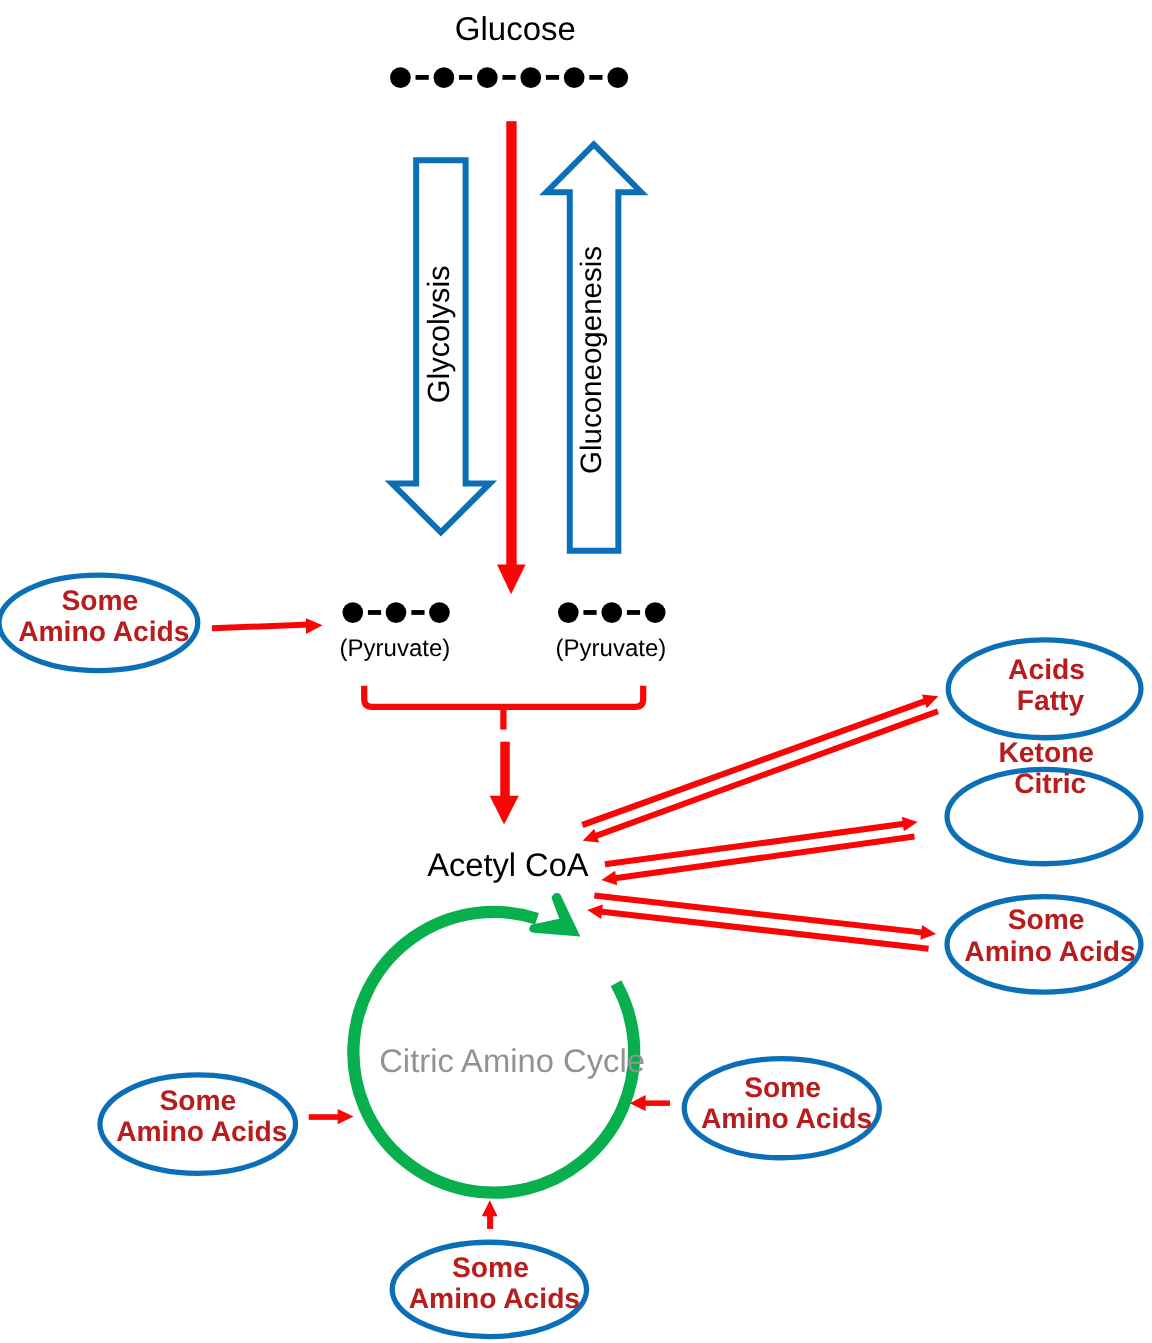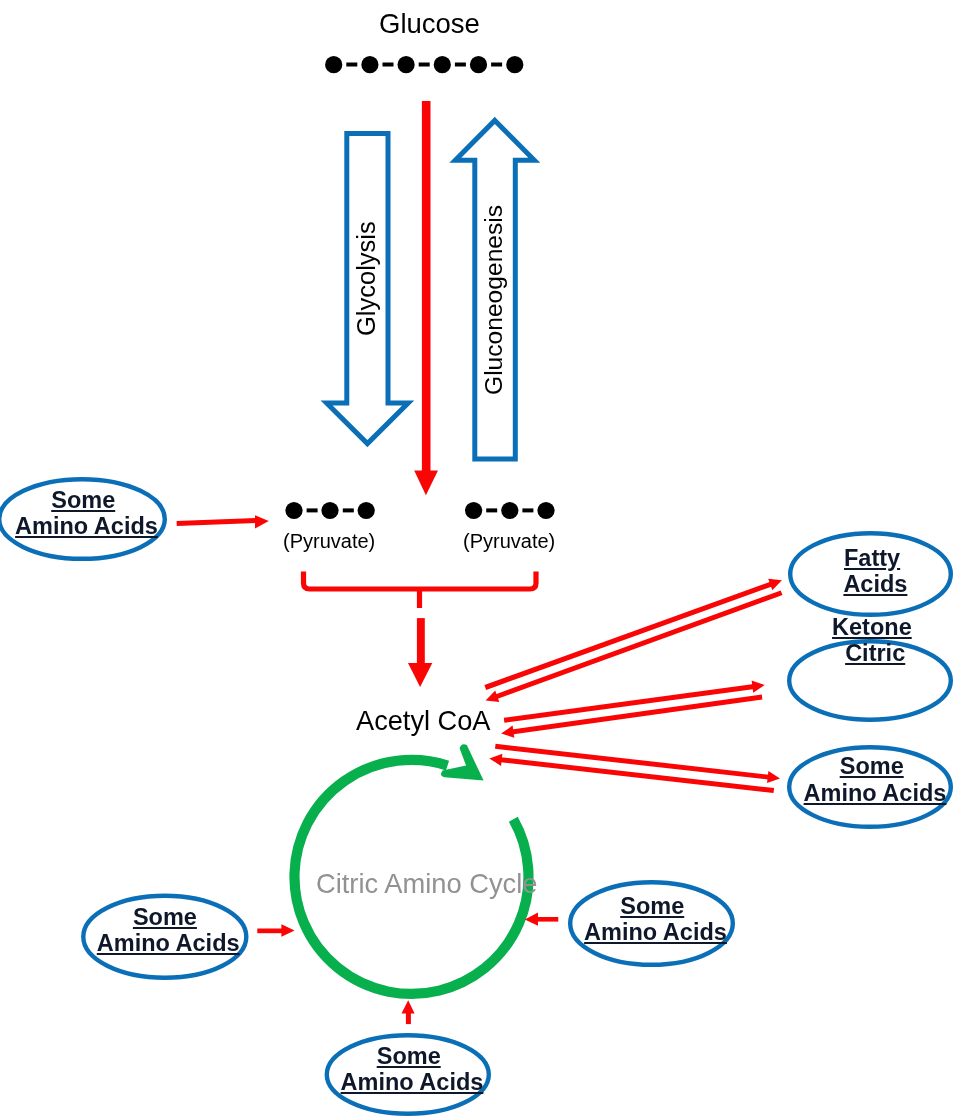--- a/index.html
+++ b/index.html
@@ -12,21 +12,21 @@
   .t-glucose{left:379px;top:8px;font-size:27.5px;}
   .vtext{position:absolute;white-space:nowrap;color:#000;
          transform-origin:0 0;}
   .t-glycolysis{left:352px;top:336px;font-size:25.5px;transform:rotate(-90deg);}
   .t-gluconeo{left:480px;top:395px;font-size:24.6px;transform:rotate(-90deg);}
   .t-pyr-l{left:283px;top:530px;font-size:20px;}
   .t-pyr-r{left:463px;top:530px;font-size:20px;}
   .t-acoa{left:356px;top:705px;font-size:27.2px;}
   .t-cac{left:316px;top:868px;font-size:27.3px;color:#929292;}
   .node{position:absolute;text-align:center;font-weight:bold;font-size:23.5px;
-        line-height:26.3px;color:#0f172a;white-space:nowrap;text-decoration:underline;}
+        line-height:26.3px;color:#b91c1c;white-space:nowrap;}
   .node > div:first-child{padding-right:6.6px;}
   .n0{left:4.0px;   top:487.0px;  width:165px;}
   .n1{left:792.9px; top:544.7px;  width:165px;}
   .n2{left:792.7px; top:614px;  width:165px;text-align:center;}
   .n3{left:792.0px; top:753.4px;  width:166px;}
   .n4{left:84.7px;  top:903.6px;  width:167px;}
   .n5{left:572.0px; top:893.0px;  width:167px;}
   .n6{left:328.5px; top:1043.0px; width:167px;}
 </style>
 </head>
@@ -146,22 +146,22 @@
   <div class="lbl t-pyr-l">(Pyruvate)</div>
   <div class="lbl t-pyr-r">(Pyruvate)</div>
   <div class="lbl t-acoa">Acetyl CoA</div>
   <div class="lbl t-cac">Citric Amino Cycle</div>
 
   <div class="node n0">
     <div>Some</div>
     <div>Amino Acids</div>
   </div>
   <div class="node n1">
+    <div>Acids</div>
     <div>Fatty</div>
-    <div>Acids</div>
   </div>
   <div class="node n2">
     <div>Ketone</div>
     <div>Citric</div>
   </div>
   <div class="node n3">
     <div>Some</div>
     <div>Amino Acids</div>
   </div>
   <div class="node n4">

